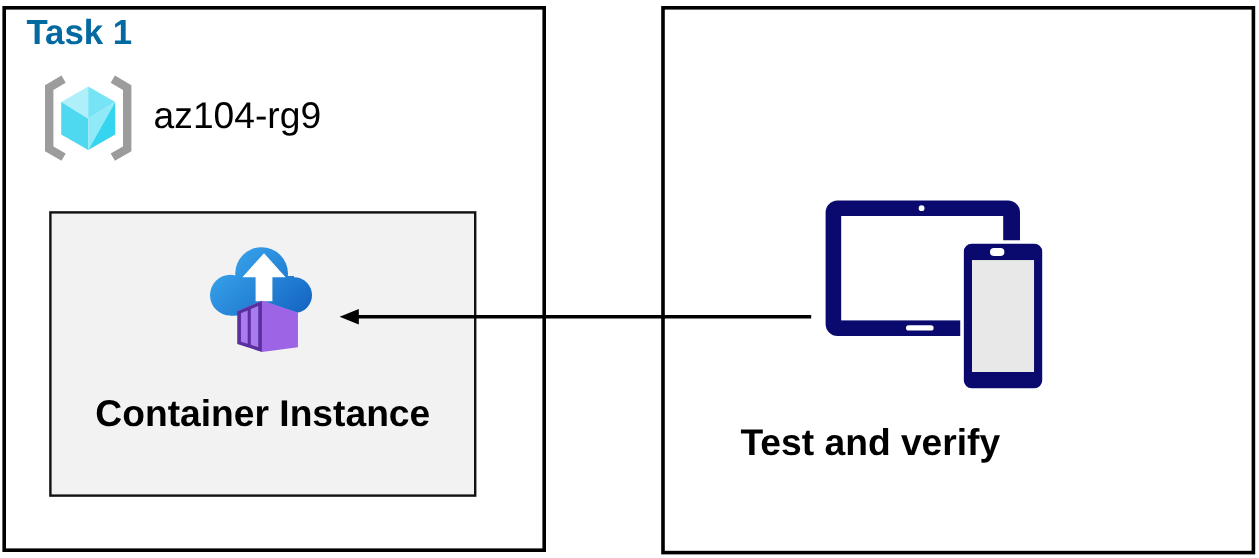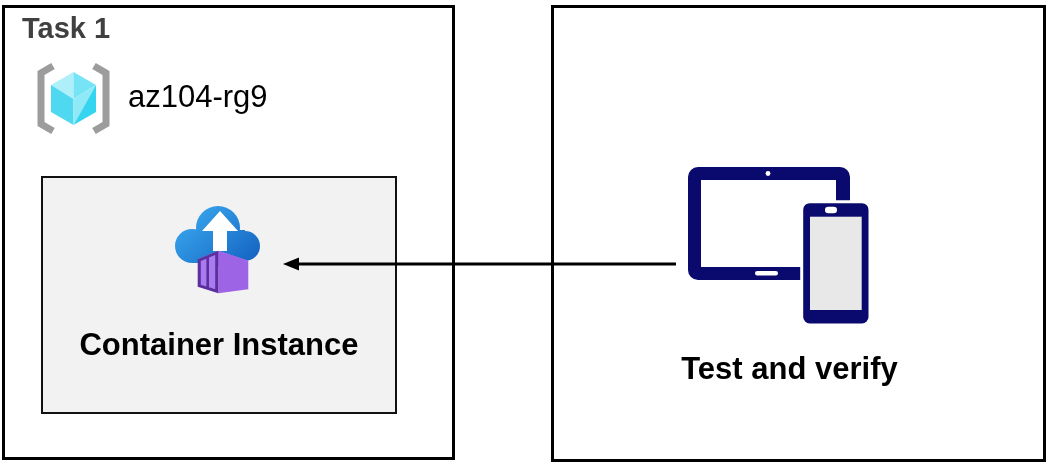--- a/index.html
+++ b/index.html
@@ -13,40 +13,40 @@
   .task-box{
     position:absolute;
     border:3px solid #000000;
     background:#ffffff;
     box-sizing:border-box;
   }
   .task1{left:2px;top:5px;width:453px;height:455px;}
   .task2{left:551px;top:5px;width:495px;height:457px;}
   .task-title{
     position:absolute;
-    font-size:29px;font-weight:700;color:#404040;
+    font-size:29px;font-weight:700;color:#0369a1;
     letter-spacing:0px;white-space:nowrap;
   }
   .title1{left:22px;top:12px;}
   .title2{left:583px;top:13px;}
   .rg-label{
     position:absolute;left:128px;top:79px;
     font-size:31px;font-weight:400;color:#000000;white-space:nowrap;
   }
   .inner-box{
     position:absolute;left:41px;top:176px;width:356px;height:238px;
     background:#F2F2F2;border:2px solid #111111;box-sizing:border-box;
   }
   .container-label{
     position:absolute;left:41px;top:327px;width:356px;
     text-align:center;font-size:31px;font-weight:700;color:#000000;
   }
   .test-label{
     position:absolute;left:617px;top:351px;width:345px;
-    text-align:center;font-size:31px;font-weight:700;color:#000000;
+    text-align:left;font-size:31px;font-weight:700;color:#000000;
   }
   .abs{position:absolute;}
 </style>
 </head>
 <body>
 
 <div class="canvas">
 
   <div class="task-box task1"></div>
   <div class="task-title title1">Task 1</div>

